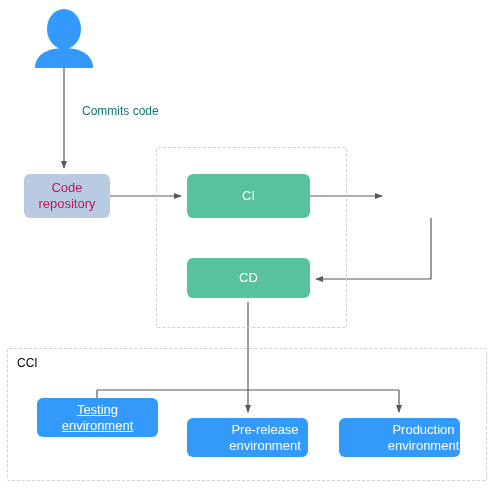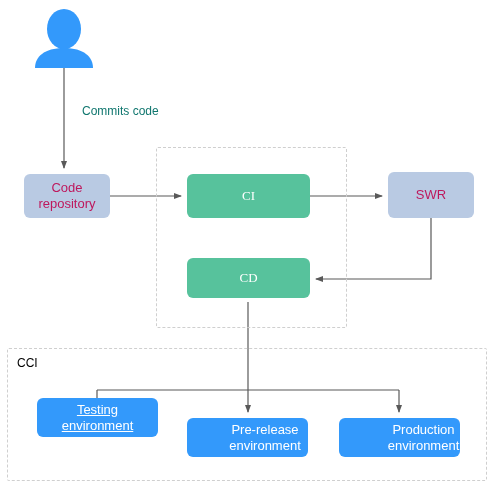--- a/index.html
+++ b/index.html
@@ -37,21 +37,20 @@
   }
   .node-gray {
     background: #b9cae3;
     color: #be185d;
     font-size: 13px;
   }
   .node-green {
     background: #57c29c;
     color: #ffffff;
     font-size: 13px;
-    font-family: Liberation Serif, serif;
   }
   .node-blue {
     background: #3399fb;
     color: #ffffff;
     font-size: 13px;
   }
   .group-box {
     position: absolute;
     border: 1px dashed #cfcfcf;
     box-sizing: border-box;
@@ -136,23 +135,20 @@
     <span class="nodelabel">
       <span>Code</span><br>
       <span>repository</span>
     </span>
   </div>
 
   <div class="node node-green" style="left:187px; top:174px; width:123px; height:44px;">
     <span class="nodelabel">CI</span>
   </div>
 
-  <div class="node node-gray" style="left:388px; top:172px; width:86px; height:46px;">
-    <span class="nodelabel">SWR</span>
-  </div>
 
   <div class="node node-green" style="left:187px; top:258px; width:123px; height:40px;">
     <span class="nodelabel">CD</span>
   </div>
 
   <div class="node node-blue" style="left:37px; top:398px; width:121px; height:39px;text-decoration:underline;">
     <span class="nodelabel">
       <span>Testing</span><br>
       <span>environment</span>
     </span>

